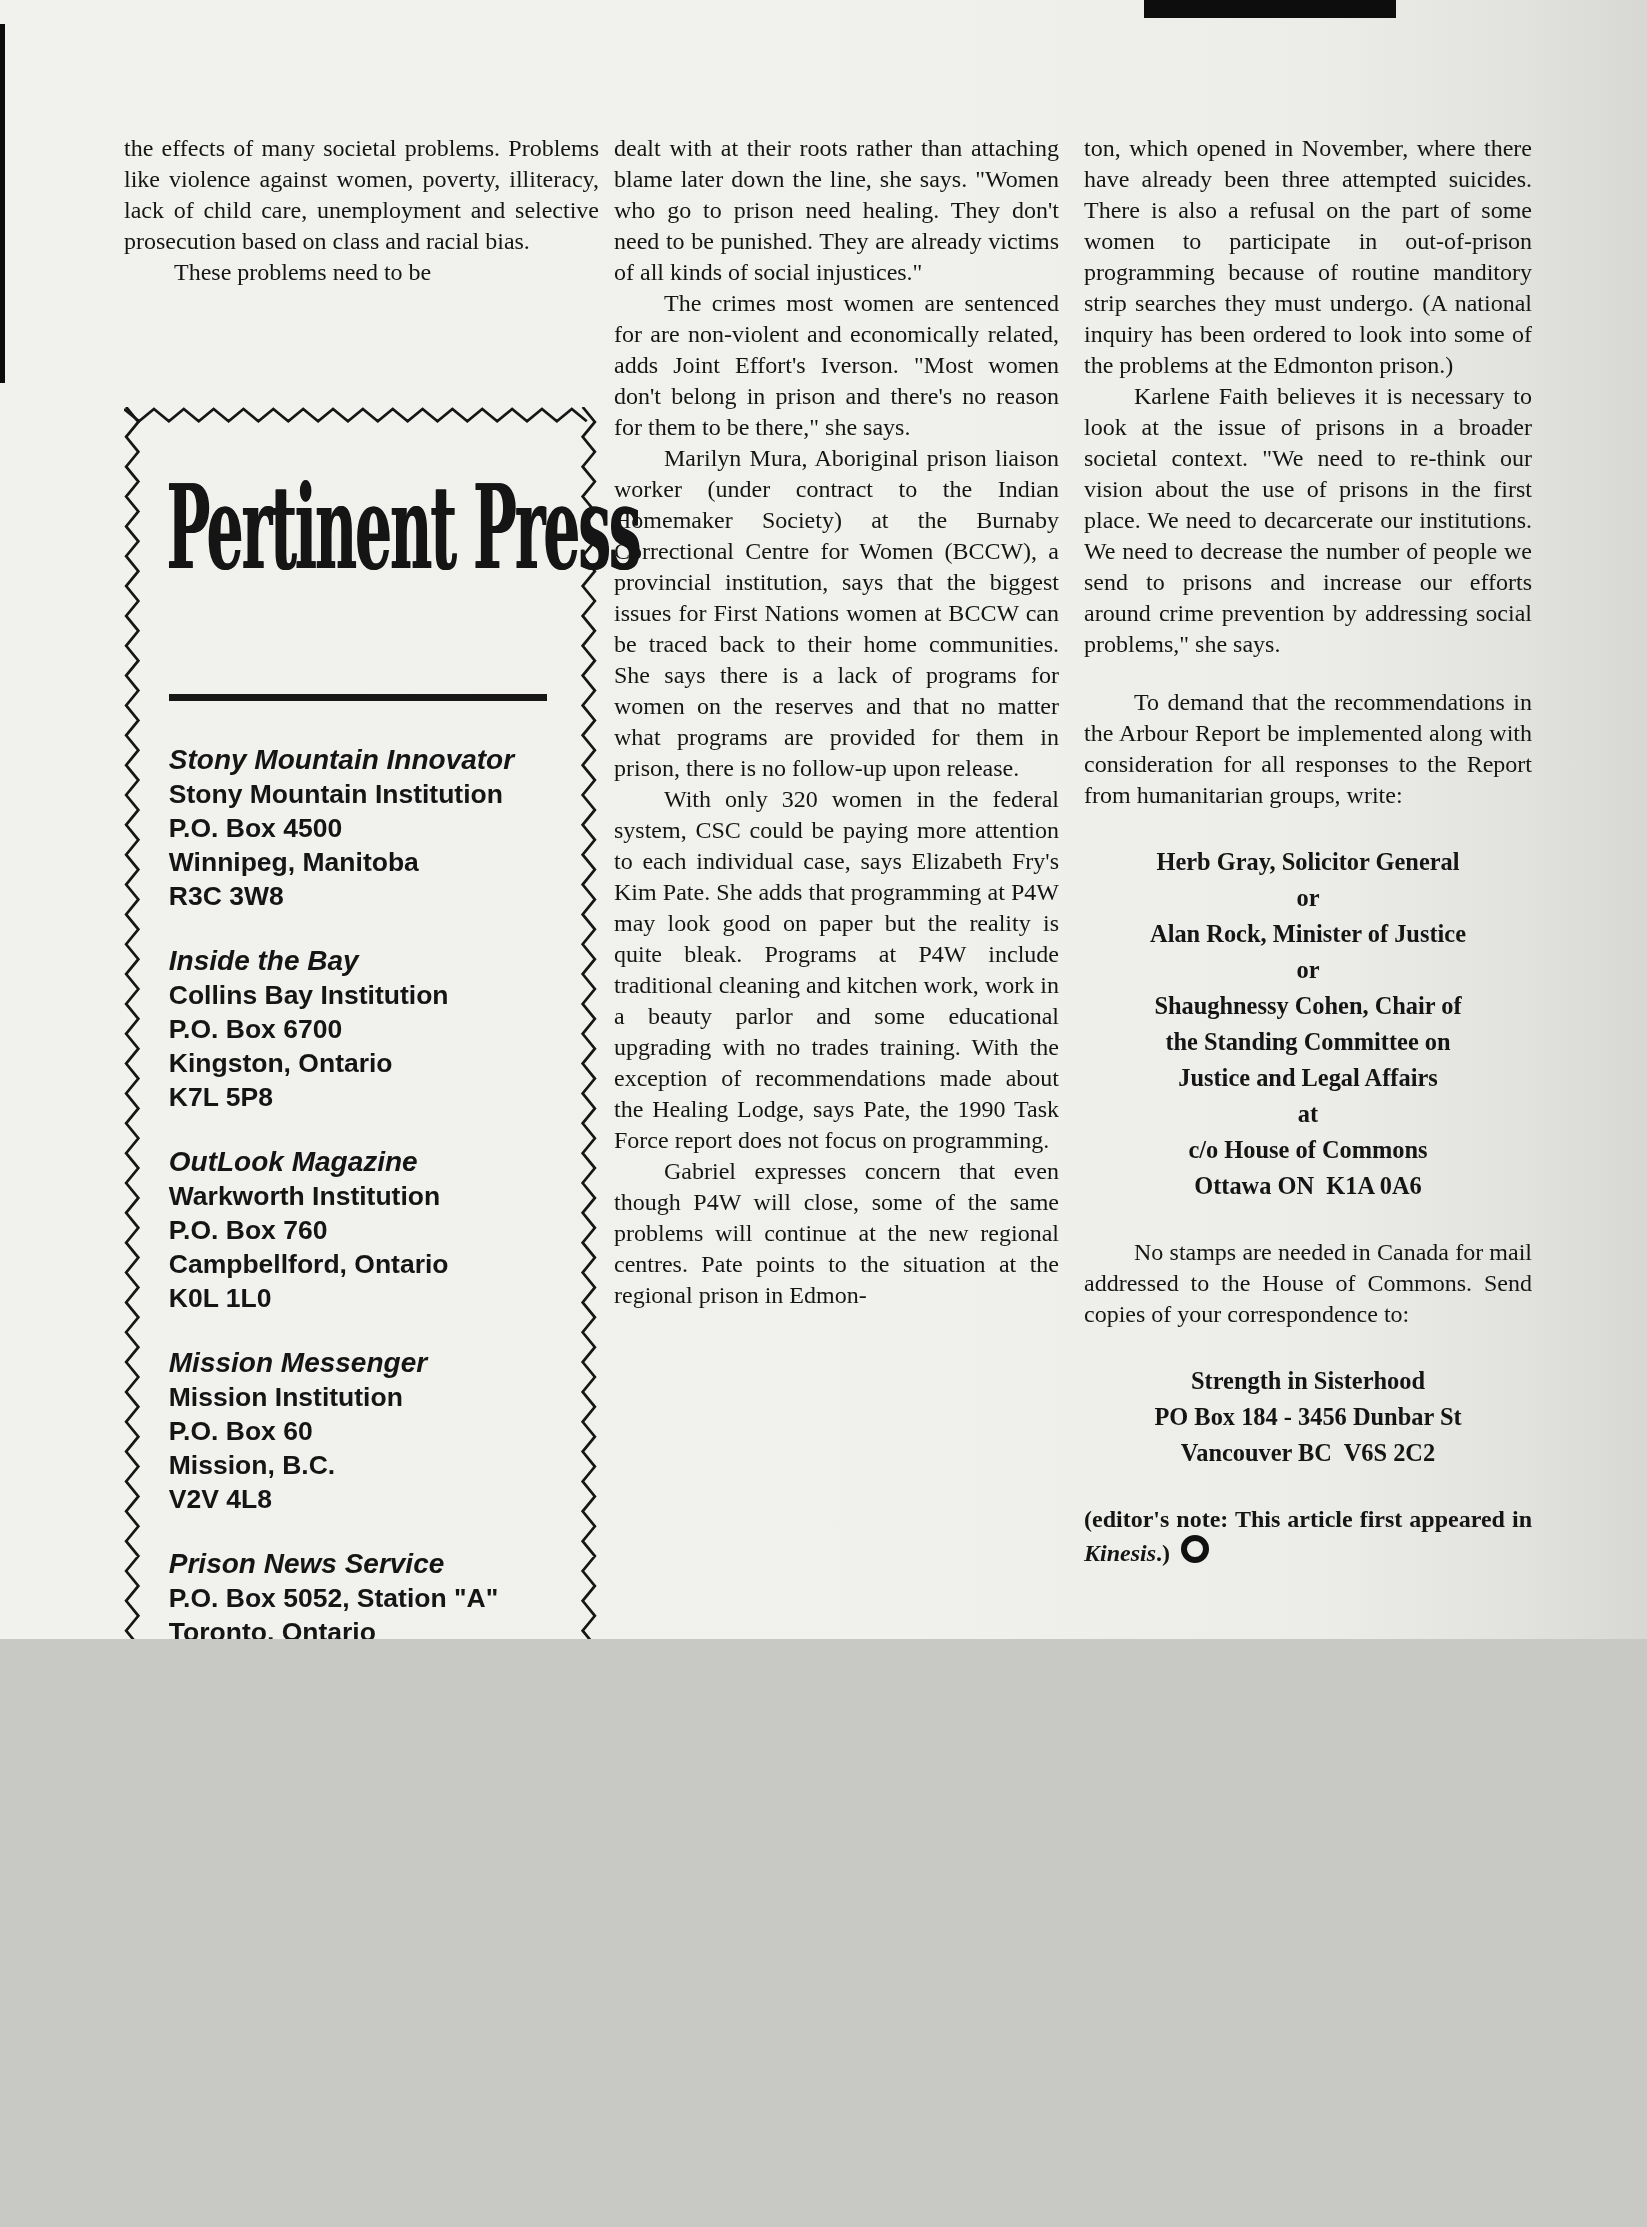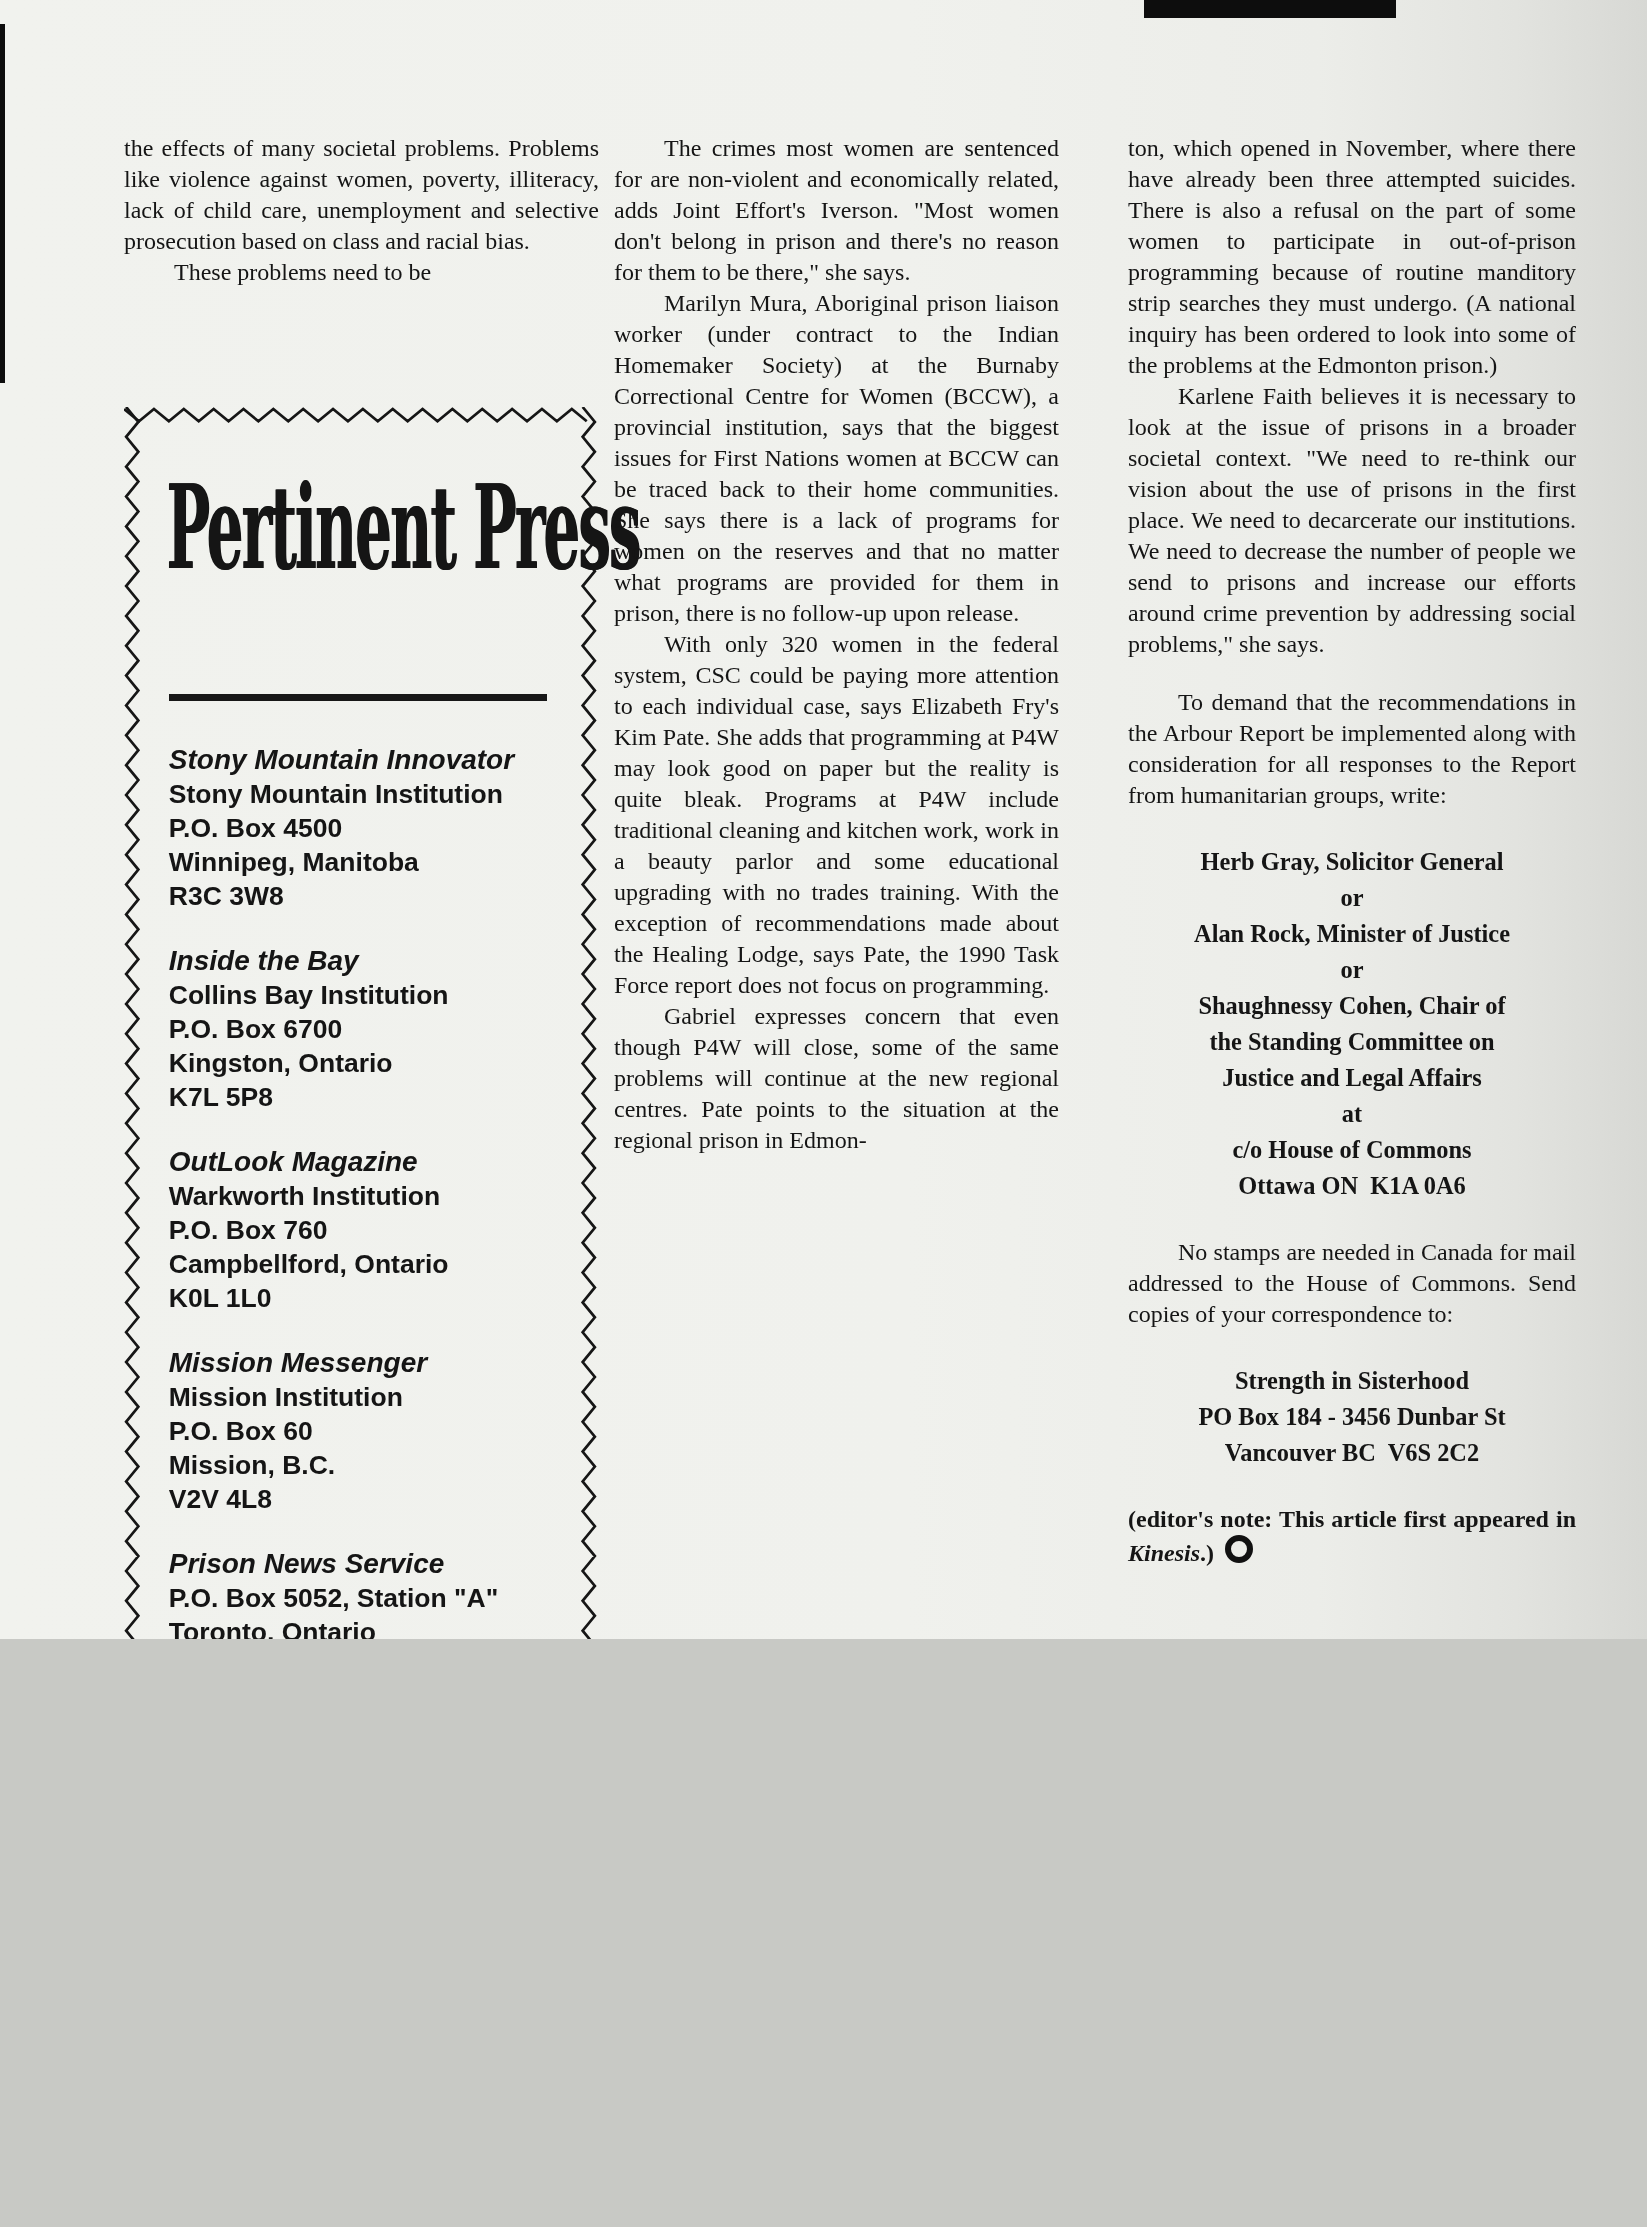--- a/index.html
+++ b/index.html
@@ -10,21 +10,21 @@
     font-family:"Liberation Serif", serif;
     color:#151515;
     overflow:hidden;
   }
   
   .col { position:absolute; top:133px; font-size:24px; line-height:31px; text-align:justify; }
   .col p { margin:0; }
   .col p.indent { text-indent:50px; }
   #col1 { left:124px;  width:475px; }
   #col2 { left:614px;  width:445px; }
-  #col3 { left:1128px; width:448px; }
+  #col3 { left:1084px; width:448px; }
 
   
   #ppbox { position:absolute; left:124px; top:407px; width:473px; height:1687px; }
   #ppbox svg.zz { position:absolute; left:0; top:0; }
   .pp-inner { position:absolute; left:16.3px; top:16.3px; right:16.3px; bottom:16.3px; }
   .pp-title {
     position:absolute; left:26px; top:37px;
     font-family:"DejaVu Serif", serif;
     font-weight:bold; font-size:58px; letter-spacing:-2px;
     transform:scaleY(2.0); transform-origin:top left;
@@ -129,20 +129,21 @@
           <div class="entry-addr">1 Stewart Street #204
 Faculty of Soc Sc U of Ottawa
 Ottawa, Ontario
 K1N 6N5</div>
         </div>
       </div>
     </div>
   </div>
 
   <div class="col" id="col2">
+    <p>dealt with at their roots rather than attaching blame later down the line, she says.  "Women who go to prison need healing.  They don't need to be punished.  They are already victims of all kinds of social injustices."</p>
     <p class="indent">The crimes most women are sentenced for are non-violent and economically related, adds Joint Effort's Iverson.  "Most women don't belong in prison and there's no reason for them to be there," she says.</p>
     <p class="indent">Marilyn Mura, Aboriginal prison liaison worker (under contract to the Indian Homemaker Society) at the Burnaby Correctional Centre for Women (BCCW), a provincial institution, says that the biggest issues for First Nations women at BCCW can be traced back to their home communities.  She says there is a lack of programs for women on the reserves and that no matter what programs are provided for them in prison, there is no follow-up upon release.</p>
     <p class="indent">With only 320 women in the federal system, CSC could be paying more attention to each individual case, says Elizabeth Fry's Kim Pate.  She adds that programming at P4W may look good on paper but the reality is quite bleak.  Programs at P4W include traditional cleaning and kitchen work, work in a beauty parlor and some educational upgrading with no trades training. With the exception of recommendations made about the Healing Lodge, says Pate, the 1990 Task Force report does not focus on programming.</p>
     <p class="indent">Gabriel expresses concern that even though P4W will close, some of the same problems will continue at the new regional centres.  Pate points to the situation at the regional prison in Edmon-</p>
   </div>
 
   <div class="col" id="col3">
     <p>ton, which opened in November, where there have already been three attempted suicides.  There is also a refusal on the part of some women to participate in out-of-prison programming because of routine manditory strip searches they must undergo.  (A national inquiry has been ordered to look into some of the problems at the Edmonton prison.)</p>
     <p class="indent">Karlene Faith believes it is necessary to look at the issue of prisons in a broader societal context.  "We need to re-think our vision about the use of prisons in the first place.  We need to decarcerate our institutions.  We need to decrease the number of people we send to prisons and increase our efforts around crime prevention by addressing social problems," she says.</p>
     <p class="indent lead-gap">To demand that the recommendations in the Arbour Report be implemented along with consideration for all responses to the Report from humanitarian groups, write:</p>

